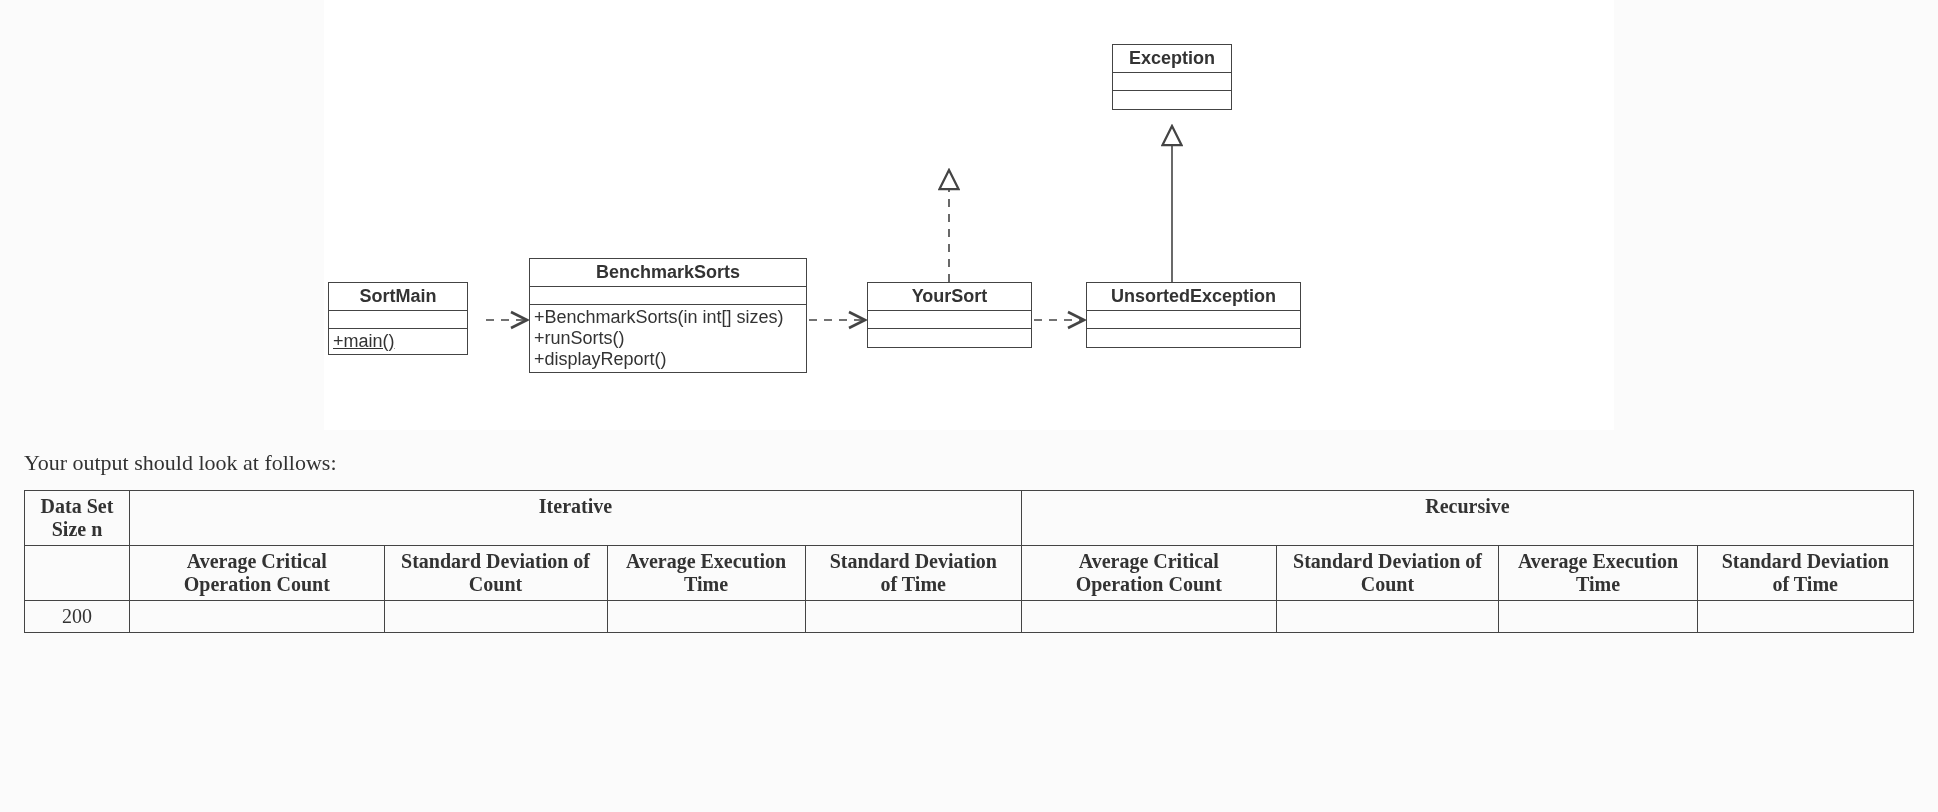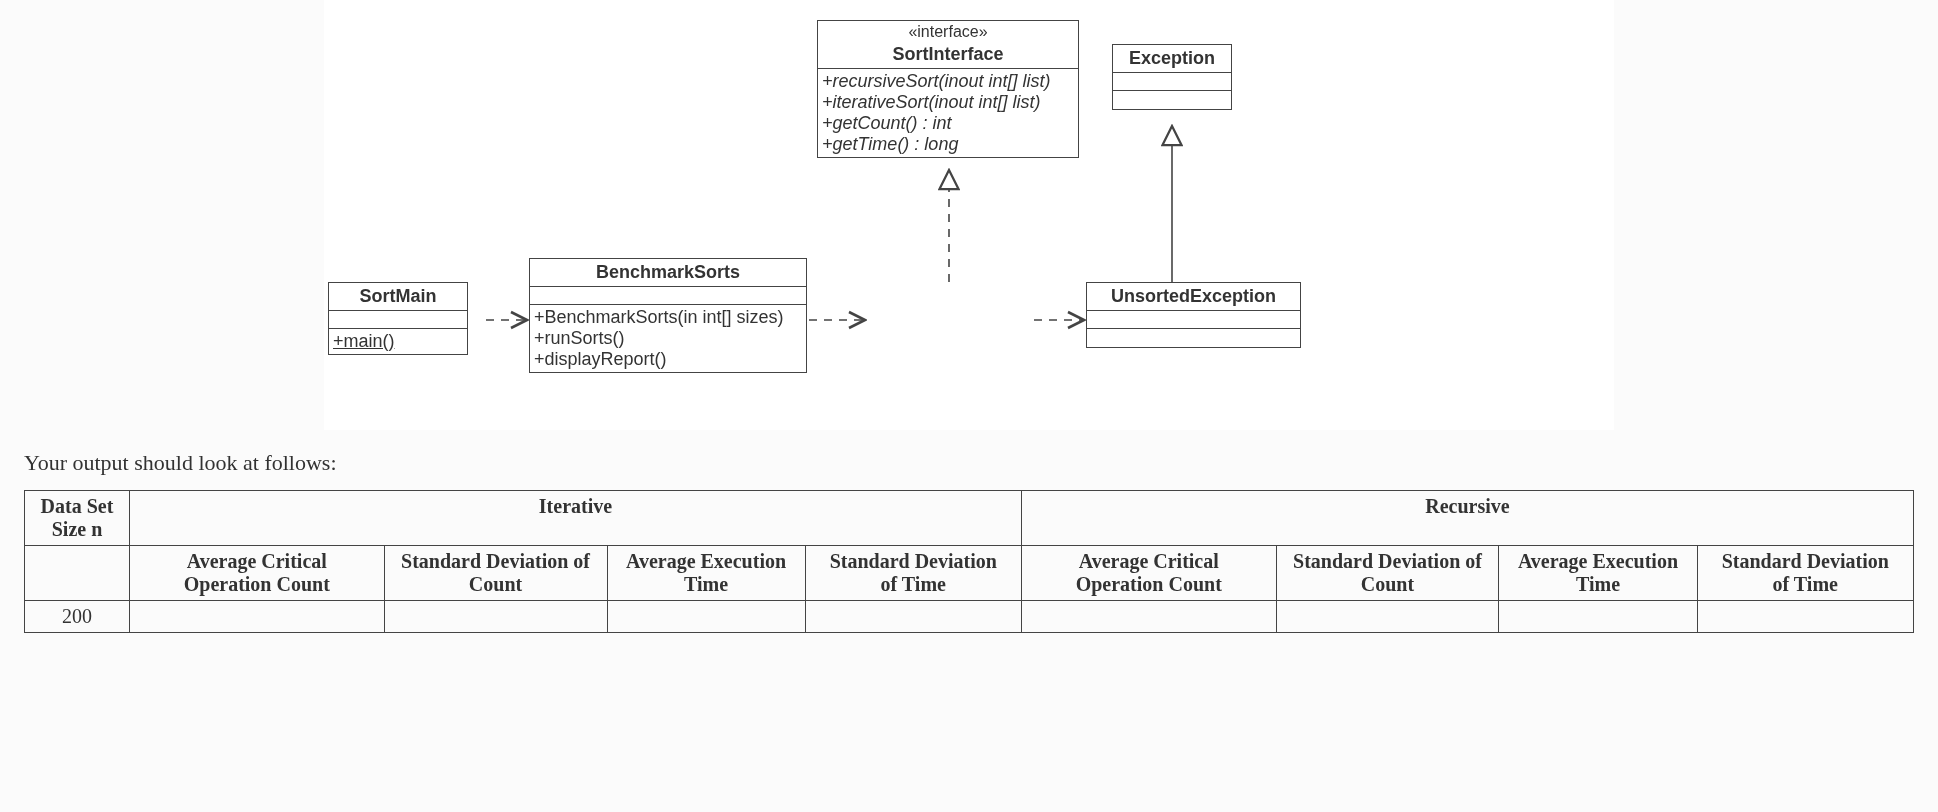--- a/index.html
+++ b/index.html
@@ -110,30 +110,20 @@
 
     <line x1="848" y1="282" x2="848" y2="126" stroke="#444" stroke-width="1.6" marker-end="url(#tri-open)"></line>
 
     <line x1="162" y1="320" x2="203" y2="320" stroke="#444" stroke-width="1.6" stroke-dasharray="8 7" marker-end="url(#arrow-open)"></line>
 
     <line x1="485" y1="320" x2="541" y2="320" stroke="#444" stroke-width="1.6" stroke-dasharray="8 7" marker-end="url(#arrow-open)"></line>
 
     <line x1="710" y1="320" x2="760" y2="320" stroke="#444" stroke-width="1.6" stroke-dasharray="8 7" marker-end="url(#arrow-open)"></line>
   </svg>
 
-  <div class="uml-box box-sortinterface">
-    <div class="uml-stereo">«interface»</div>
-    <div class="uml-title">SortInterface</div>
-    <div class="uml-ops italicEl">
-      <div>+recursiveSort(inout int[] list)</div>
-      <div>+iterativeSort(inout int[] list)</div>
-      <div>+getCount() : int</div>
-      <div>+getTime() : long</div>
-    </div>
-  </div>
 
   <div class="uml-box box-exception">
     <div class="uml-title">Exception</div>
     <div class="uml-attrs"></div>
     <div class="uml-ops"></div>
   </div>
 
   <div class="uml-box box-sortmain">
     <div class="uml-title">SortMain</div>
     <div class="uml-attrs"></div>
@@ -145,20 +135,25 @@
   <div class="uml-box box-benchmark">
     <div class="uml-title">BenchmarkSorts</div>
     <div class="uml-attrs"></div>
     <div class="uml-ops">
       <div>+BenchmarkSorts(in int[] sizes)</div>
       <div>+runSorts()</div>
       <div>+displayReport()</div>
     </div>
   </div>
 
+  <div class="uml-box box-yoursort">
+    <div class="uml-title">YourSort</div>
+    <div class="uml-attrs"></div>
+    <div class="uml-ops"></div>
+  </div>
 
   <div class="uml-box box-unsorted">
     <div class="uml-title">UnsortedException</div>
     <div class="uml-attrs"></div>
     <div class="uml-ops"></div>
   </div>
 </div>
 
 <div class="caption">Your output should look at follows:</div>
 

